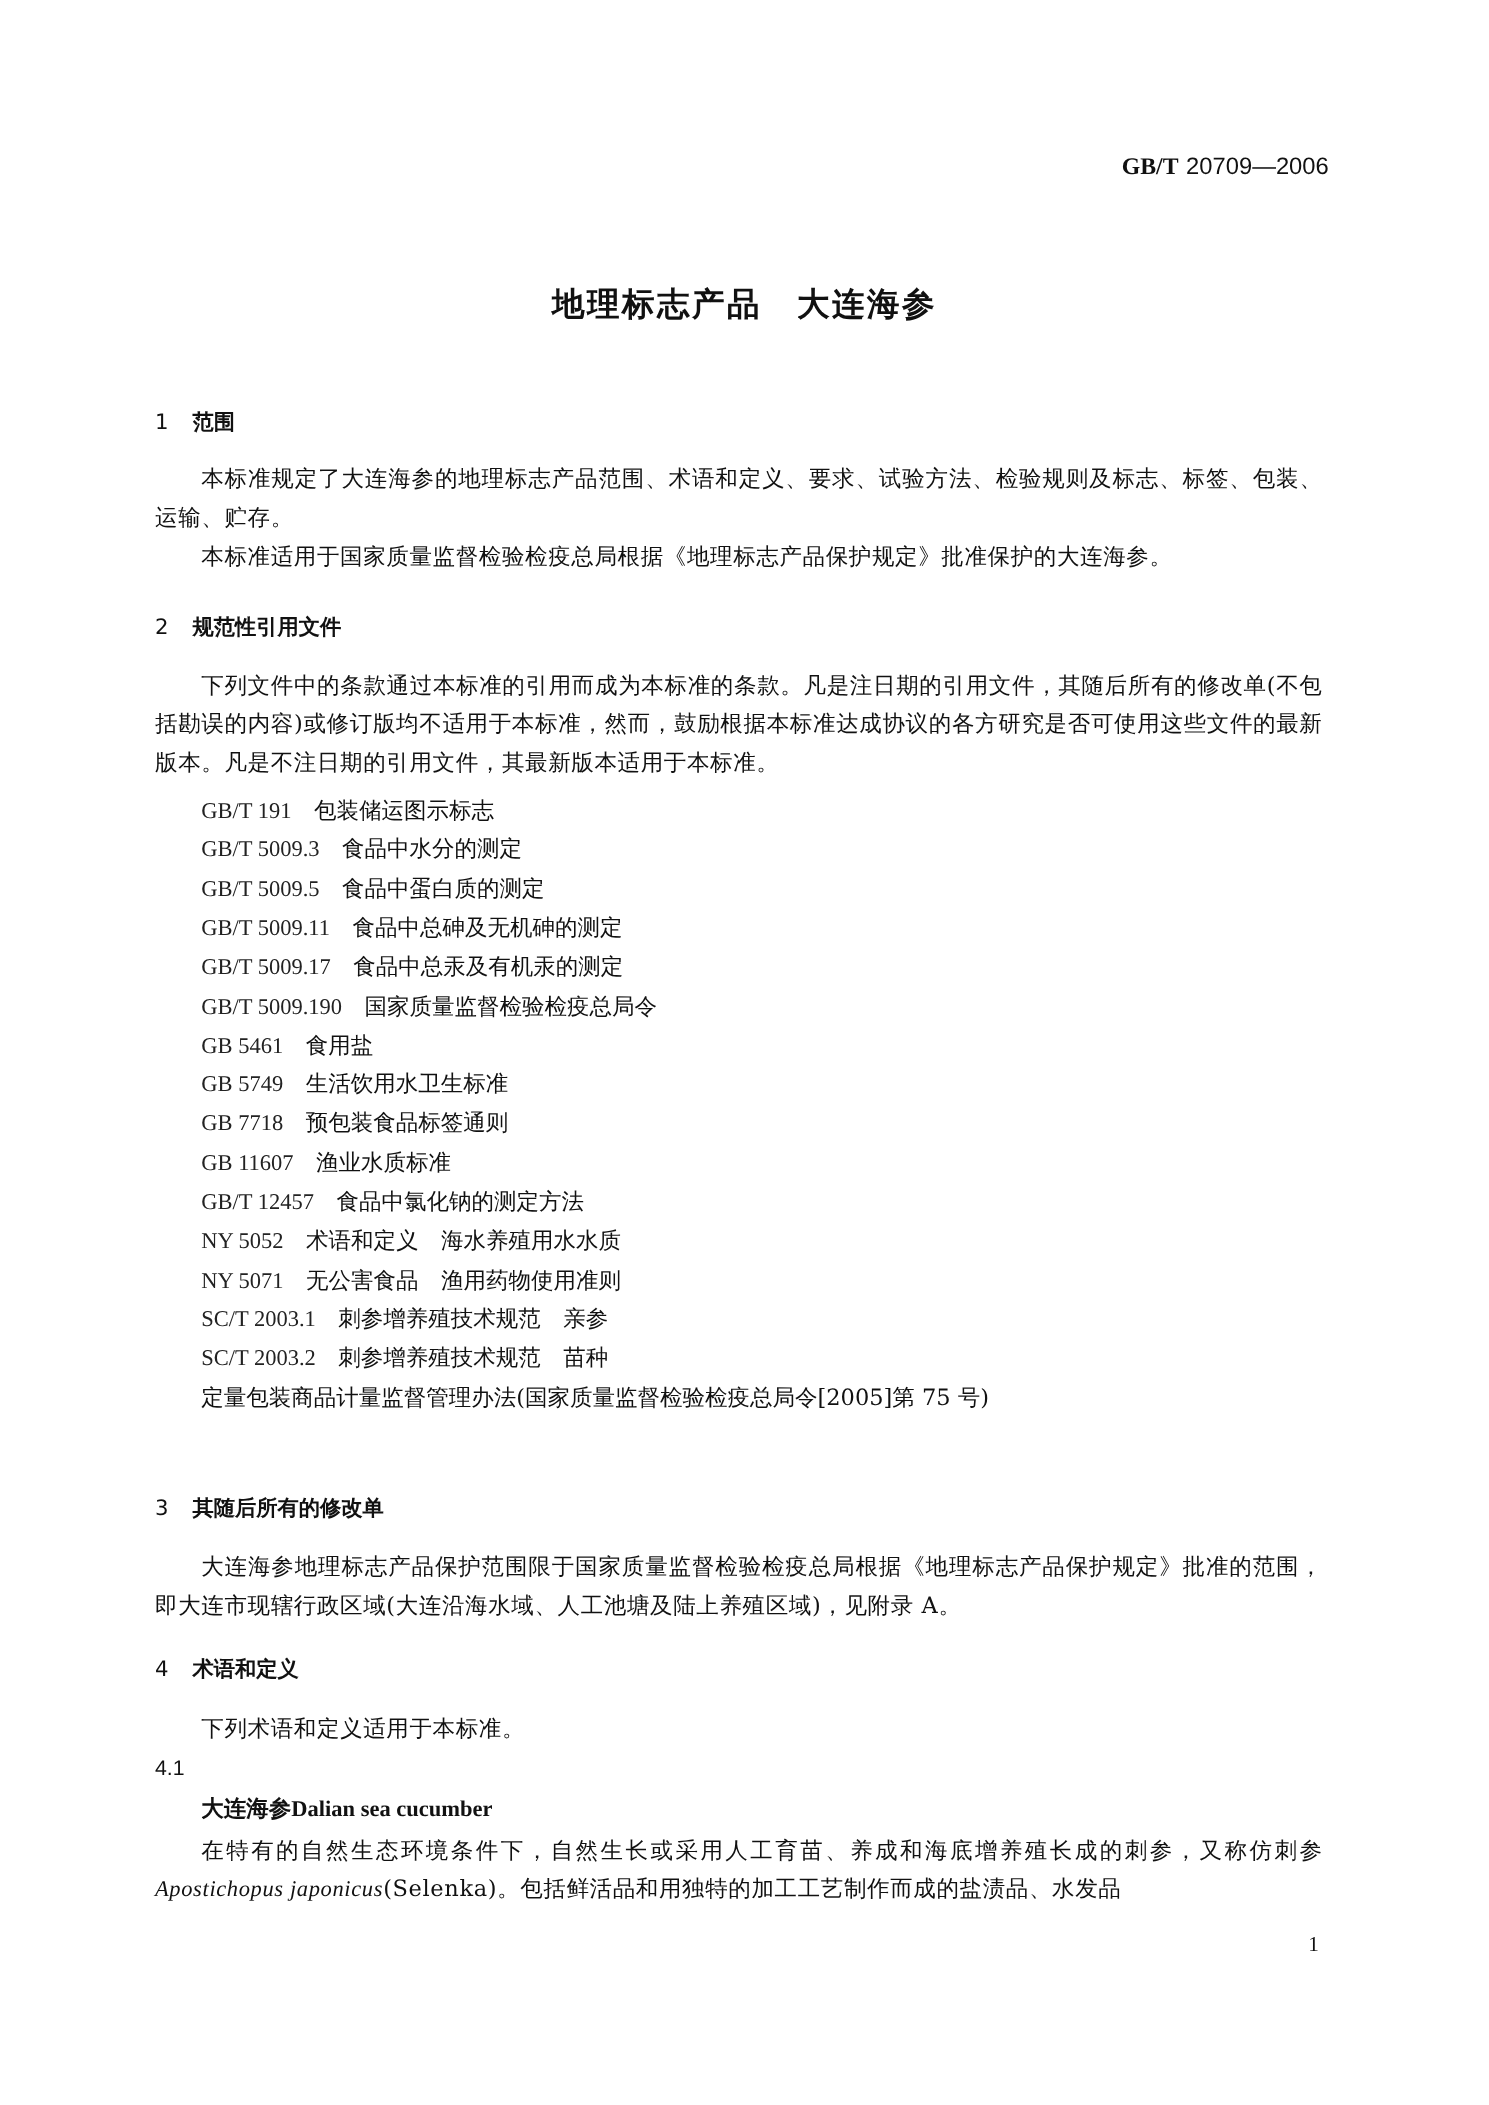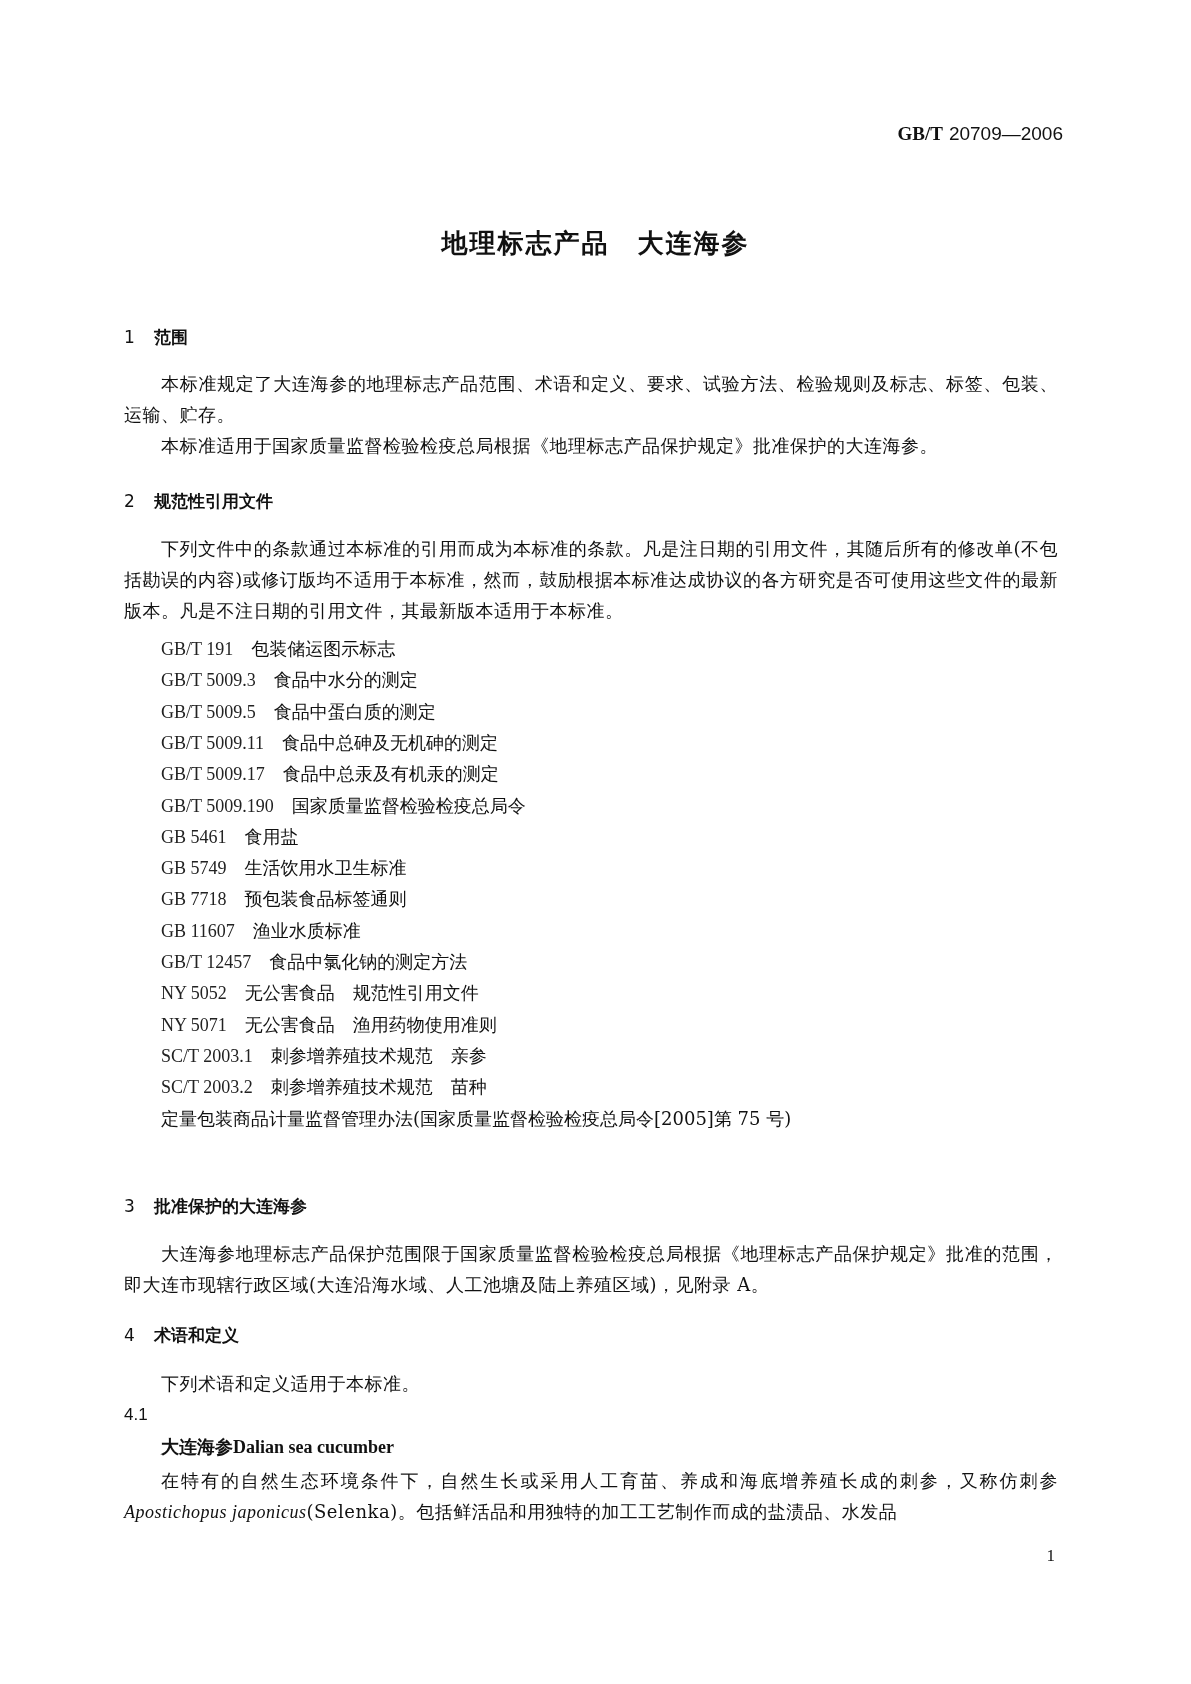--- a/index.html
+++ b/index.html
@@ -50,29 +50,29 @@
     <div class="abs ref" style="top: 664.3px; text-align: center;"><span class="code">GB/T 5009.3</span><span class="gap"></span><span>食品中水分的测定</span></div>
     <div class="abs ref" style="top: 695.6px;"><span class="code">GB/T 5009.5</span><span class="gap"></span><span>食品中蛋白质的测定</span></div>
     <div class="abs ref" style="top: 726.9px;"><span class="code">GB/T 5009.11</span><span class="gap"></span><span>食品中总砷及无机砷的测定</span></div>
     <div class="abs ref" style="top: 758.2px; text-align: center;"><span class="code">GB/T 5009.17</span><span class="gap"></span><span>食品中总汞及有机汞的测定</span></div>
     <div class="abs ref" style="top: 789.5px;"><span class="code">GB/T 5009.190</span><span class="gap"></span><span>国家质量监督检验检疫总局令</span></div>
     <div class="abs ref" style="top: 820.8px;"><span class="code">GB 5461</span><span class="gap"></span><span>食用盐</span></div>
     <div class="abs ref" style="top: 852.1px;"><span class="code">GB 5749</span><span class="gap"></span><span>生活饮用水卫生标准</span></div>
     <div class="abs ref" style="top: 883.4px;"><span class="code">GB 7718</span><span class="gap"></span><span>预包装食品标签通则</span></div>
     <div class="abs ref" style="top: 914.7px;"><span class="code">GB 11607</span><span class="gap"></span><span>渔业水质标准</span></div>
     <div class="abs ref" style="top: 946px;"><span class="code">GB/T 12457</span><span class="gap"></span><span>食品中氯化钠的测定方法</span></div>
-    <div class="abs ref" style="top: 977.3px;"><span class="code">NY 5052</span><span class="gap"></span><span>无公害食品　规范性引用文件</span></div>
+    <div class="abs ref" style="top: 977.3px;"><span class="code">NY 5052</span><span class="gap"></span><span>术语和定义　海水养殖用水水质</span></div>
     <div class="abs ref" style="top: 1008.6px;"><span class="code">NY 5071</span><span class="gap"></span><span>无公害食品　渔用药物使用准则</span></div>
     <div class="abs ref" style="top: 1039.9px;"><span class="code">SC/T 2003.1</span><span class="gap"></span><span>刺参增养殖技术规范　亲参</span></div>
     <div class="abs ref" style="top: 1071.2px;"><span class="code">SC/T 2003.2</span><span class="gap"></span><span>刺参增养殖技术规范　苗种</span></div>
     <div class="abs ref" style="top: 1102.5px;"><span>定量包装商品计量监督管理办法(国家质量监督检验检疫总局令[2005]第 75 号)</span></div>
   </div>
 
 <div class="abs h" style="top:1195px">
-  <span class="n">3</span><span>批准保护的大连海参</span>
+  <span class="n">3</span><span>其随后所有的修改单</span>
 </div>
 <div class="abs p" style="top:1238px">大连海参地理标志产品保护范围限于国家质量监督检验检疫总局根据《地理标志产品保护规定》批准的范围，即大连市现辖行政区域(大连沿海水域、人工池塘及陆上养殖区域)，见附录 A。</div>
 
 <div class="abs h" style="top:1324px">
   <span class="n">4</span><span>术语和定义</span>
 </div>
 <div class="abs p" style="top:1368px">下列术语和定义适用于本标准。</div>
 <div class="abs sub" style="top:1405px">4.1</div>
 <div class="abs term" style="top:1435px">
   <span>大连海参</span><span class="en">Dalian sea cucumber</span>

